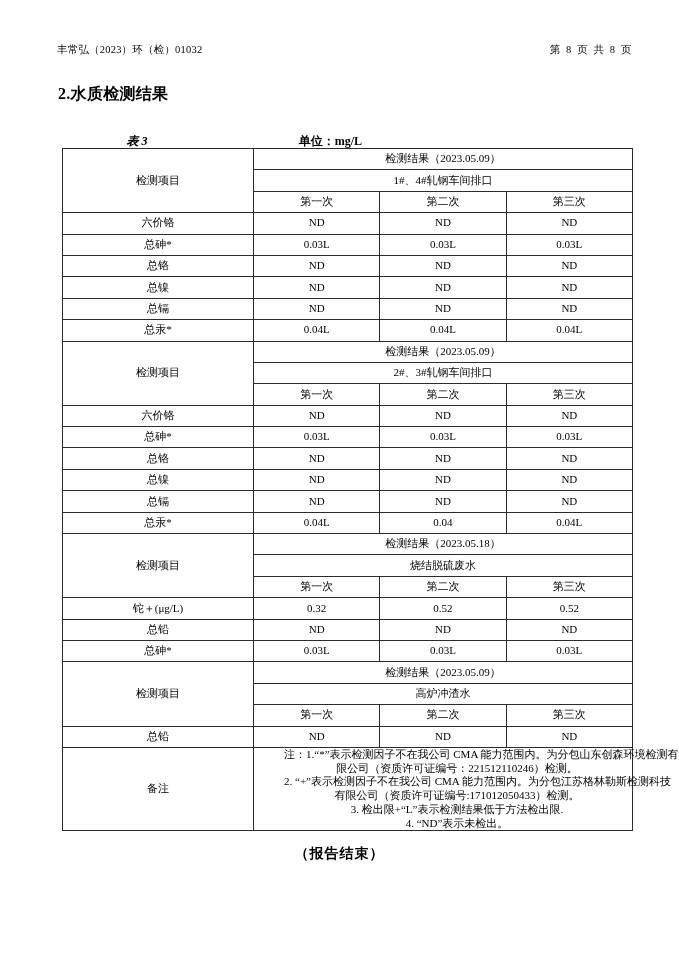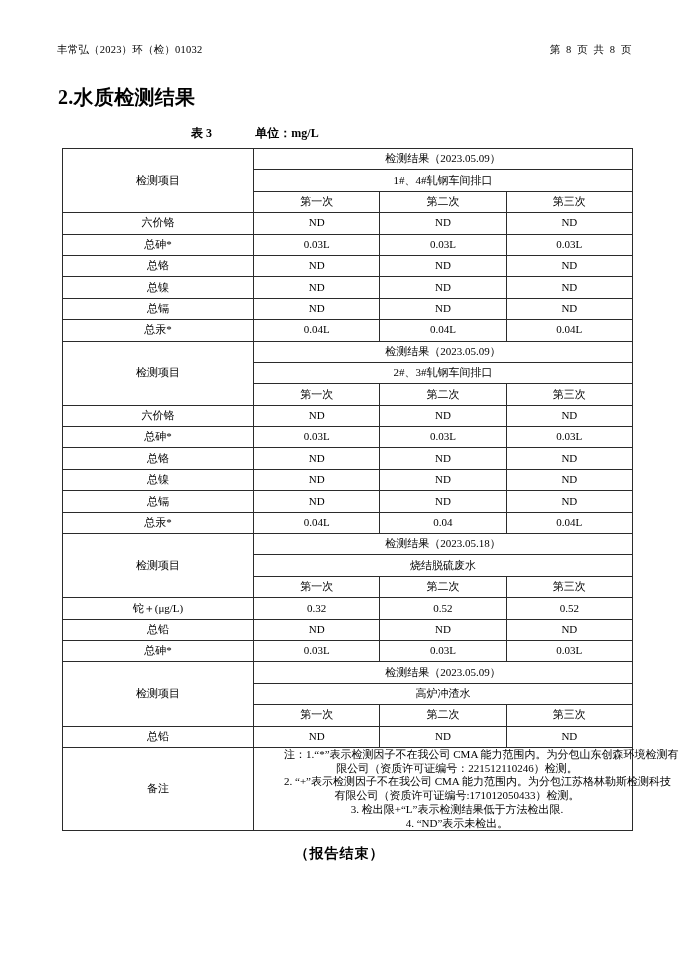--- a/index.html
+++ b/index.html
@@ -33,37 +33,37 @@
     font-size: 10.5px;
     letter-spacing: 0.2px;
   }
   .doc-header .right {
     letter-spacing: 1.6px;
   }
   .section-title {
     position: absolute;
     top: 84px;
     left: 58px;
-    font-size: 20px;
+    font-size: 16px;
     font-weight: bold;
     letter-spacing: 0.3px;
   }
   .table-caption {
     position: absolute;
     top: 125px;
     left: 62px;
     width: 572px;
     font-size: 12px;
     font-weight: bold;
     display: flex;
     align-items: baseline;
   }
-  .cap-left { width: 150px; text-align: right; }
+  .cap-left { width: 150px; text-align: center; font-style: italic; }
   .cap-mid  { flex: 1; text-align: center; letter-spacing: 0.5px;}
-  .cap-right{ width: 150px; text-align: center; }
+  .cap-right{ width: 150px; text-align: right; margin-top: 8px; }
 
   table.result-table {
     position: absolute;
     top: 148px;
     left: 62px;
     width: 571px;
     border-collapse: collapse;
     table-layout: fixed;
     font-size: 11px;
   }

